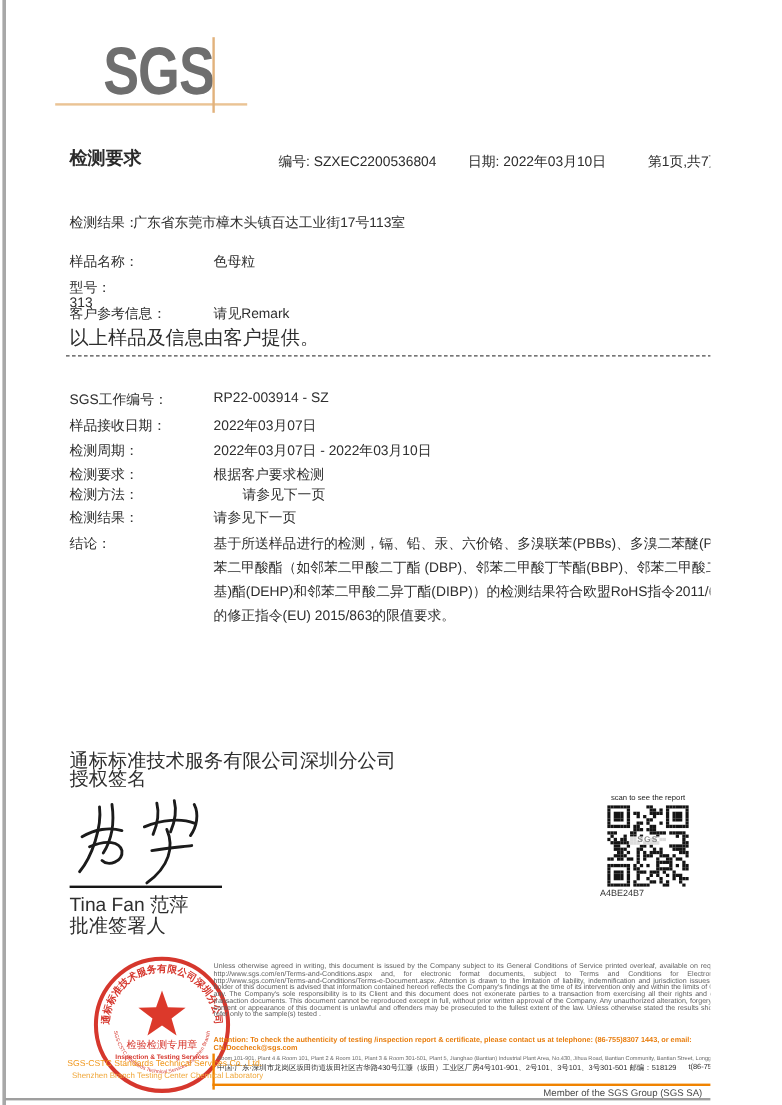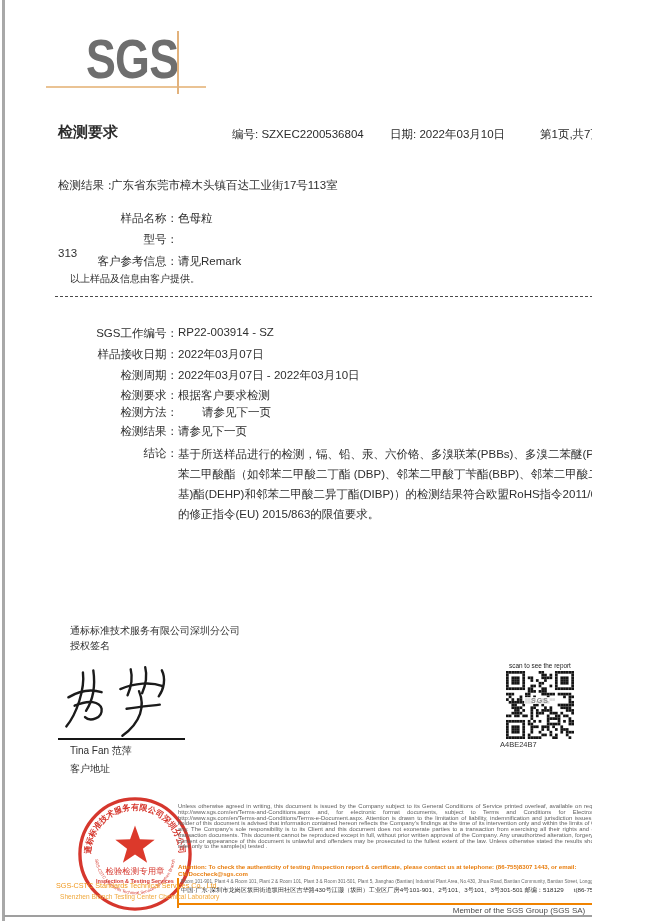--- a/index.html
+++ b/index.html
@@ -12,22 +12,22 @@
   
   .logo{left:86px;top:34px;font-size:56px;font-weight:bold;color:#6e6e6e;line-height:50px;letter-spacing:-1px;transform:scaleX(.8);transform-origin:left top;}
   .crop-h{left:46px;top:86px;width:160px;height:2px;background:#eac394;}
   .crop-v{left:177px;top:31px;width:2px;height:63px;background:#e2b27c;}
   
   .title{left:58px;top:123px;font-size:15px;font-weight:bold;color:#2b2b2b;}
   .hmeta{top:127px;font-size:11.5px;color:#2b2b2b;white-space:nowrap;}
   
   .row{position:absolute;left:58px;display:flex;font-size:11.5px;color:#2e2e2e;white-space:nowrap;}
   .lbl1{width:53px;flex:none;}
-  .lbl2{width:120px;flex:none;text-align:right;}
-  .note{left:58px;font-size:10px;color:#2e2e2e;margin-left:12px;}
+  .lbl2{width:120px;flex:none;}
+  .note{left:58px;font-size:16px;color:#2e2e2e;}
   .dashline{left:55px;top:296px;width:593px;border-top:1.5px dashed #4a4a4a;}
   
   .concl-text{left:178px;top:444px;width:474px;font-size:11.5px;line-height:20px;color:#2e2e2e;}
   
   .sig-underline{left:58px;top:738px;width:127px;height:1.5px;background:#161616;}
   .sig-svg{left:58px;top:662px;}
   
   .qr-caption{left:500px;top:662px;width:80px;text-align:center;font-size:6.4px;color:#222;}
   .qr-box{left:506px;top:671px;width:68px;height:68px;}
   .qr-mark{left:524px;top:697px;width:32px;text-align:center;font-size:7px;font-weight:bold;color:#8a8a8a;background:rgba(255,255,255,.85);letter-spacing:1px;}
@@ -130,21 +130,21 @@
       <path d="M60,26 C74,20 90,19 100,23"></path>
       <path d="M70,7 C72,15 70,25 67,32"></path>
       <path d="M84,5 C86,13 84,23 81,30"></path>
       <path d="M78,28 C84,42 80,58 62,71"></path>
       <path d="M66,45 C78,43 90,42 98,41"></path>
       <path d="M100,8 C104,16 102,26 97,33"></path>
     </g>
   </svg>
   <div class="abs sig-underline"></div>
   <div class="abs note" style="top:744px;">Tina Fan 范萍</div>
-  <div class="abs note" style="top:762px;">客户地址</div>
+  <div class="abs note" style="top:762px;">批准签署人</div>
 
   <div class="abs qr-caption">scan to see the report</div>
   <div class="abs qr-box">
     <svg id="qr-svg" width="68" height="68" viewBox="0 0 68 68" fill="#141414">
         <rect x="0.00" y="0.00" width="2.72" height="2.72"></rect>
         <rect x="2.72" y="0.00" width="2.72" height="2.72"></rect>
         <rect x="5.44" y="0.00" width="2.72" height="2.72"></rect>
         <rect x="8.16" y="0.00" width="2.72" height="2.72"></rect>
         <rect x="10.88" y="0.00" width="2.72" height="2.72"></rect>
         <rect x="13.60" y="0.00" width="2.72" height="2.72"></rect>

